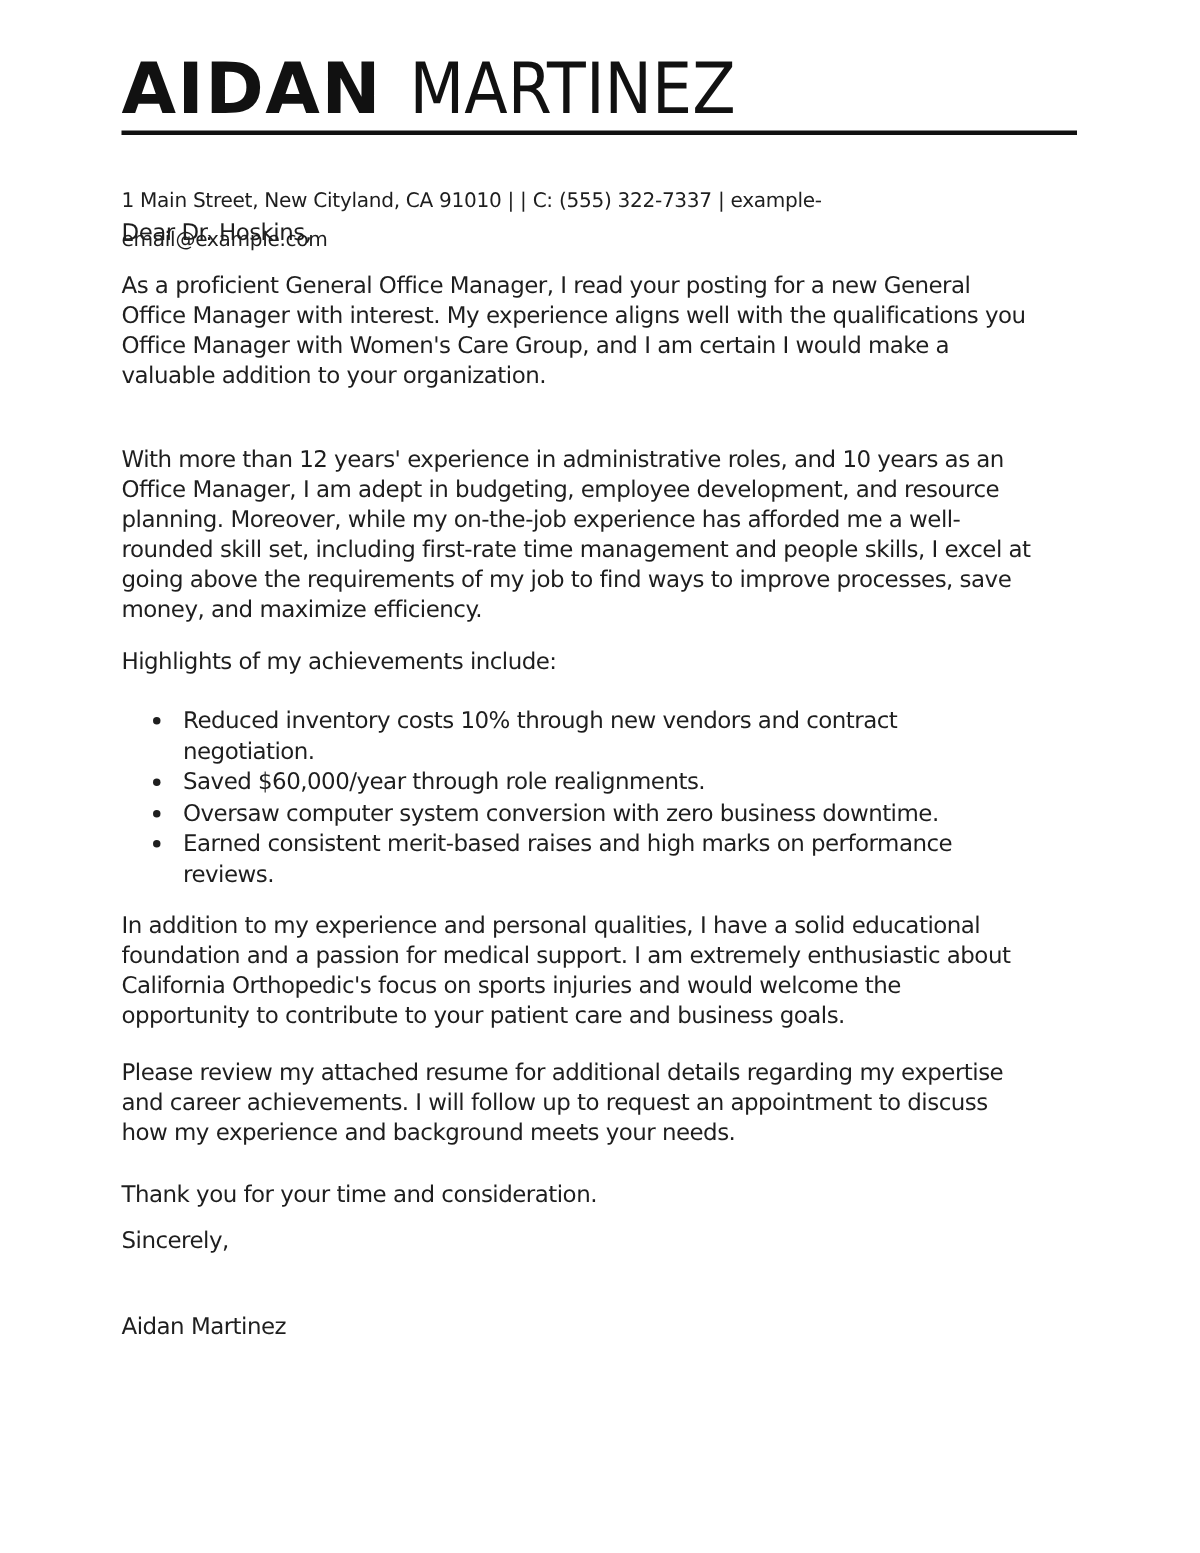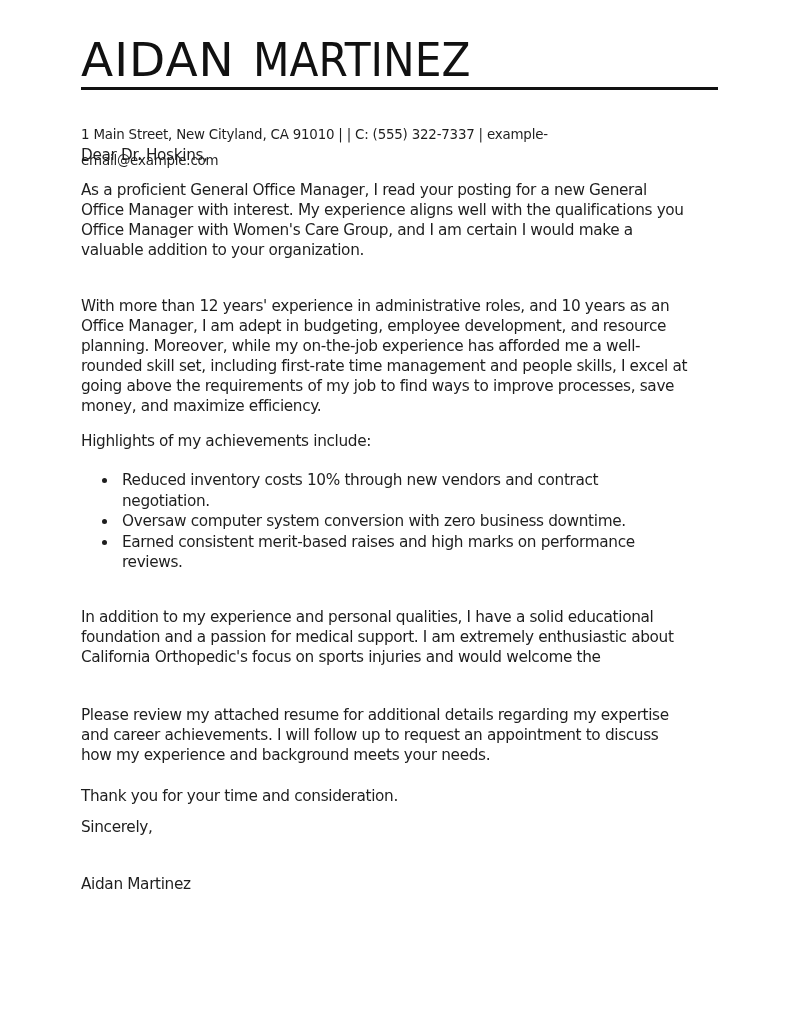--- a/index.html
+++ b/index.html
@@ -26,21 +26,21 @@
       left: 0;
       top: 34px;
       margin: 0;
       font-size: 47px;
       line-height: 52px;
       letter-spacing: 0px;
       white-space: nowrap;
       color: #111;
     }
     .name .first {
-      font-weight: normal;
+      font-weight: bold;
       letter-spacing: 1px;
     }
     .name .last {
       font-weight: normal;
       font-family: "DejaVu Sans", sans-serif;
       letter-spacing: 0px;
       transform: scaleX(0.9);
       display: inline-block;
       transform-origin: left center;
       margin-left: 2px;
@@ -177,33 +177,38 @@
   </p>
 
   <ul class="bullets body-text">
     <li>
       <span class="dot"></span>
       <span class="line">Reduced inventory costs 10% through new vendors and contract</span>
       <span class="line">negotiation.</span>
     </li>
     <li>
       <span class="dot"></span>
+      <span class="line">Saved $60,000/year through role realignments.</span>
+    </li>
+    <li>
+      <span class="dot"></span>
       <span class="line">Oversaw computer system conversion with zero business downtime.</span>
     </li>
     <li>
       <span class="dot"></span>
       <span class="line">Earned consistent merit-based raises and high marks on performance</span>
       <span class="line">reviews.</span>
     </li>
   </ul>
 
   <p class="para p4 body-text">
     <span class="line">In addition to my experience and personal qualities, I have a solid educational</span>
     <span class="line">foundation and a passion for medical support. I am extremely enthusiastic about</span>
     <span class="line">California Orthopedic's focus on sports injuries and would welcome the</span>
+    <span class="line">opportunity to contribute to your patient care and business goals.</span>
   </p>
 
   <p class="para p5 body-text">
     <span class="line">Please review my attached resume for additional details regarding my expertise</span>
     <span class="line">and career achievements. I will follow up to request an appointment to discuss</span>
     <span class="line">how my experience and background meets your needs.</span>
   </p>
 
   <div class="thanks body-text">Thank you for your time and consideration.</div>
   <div class="closing body-text">Sincerely,</div>

